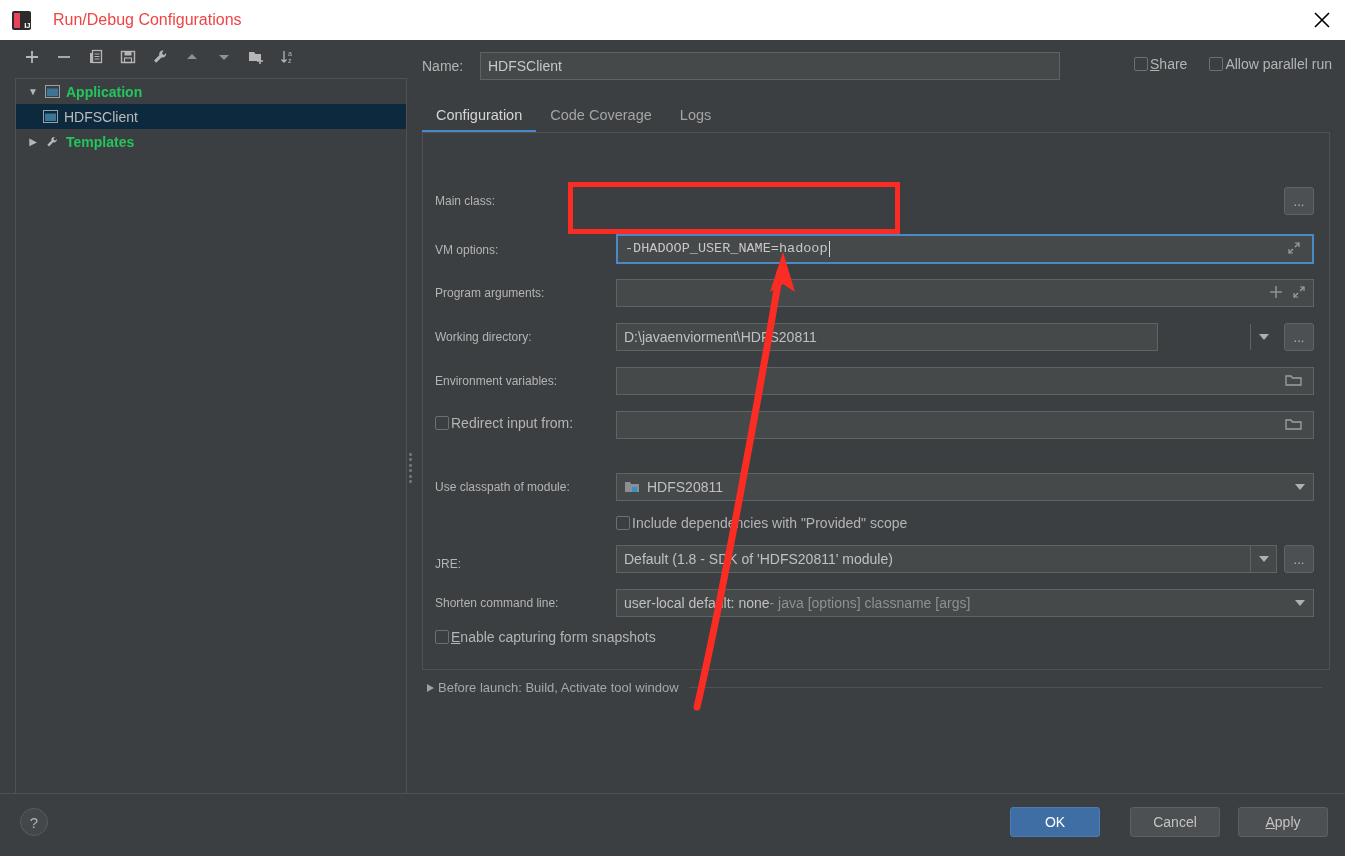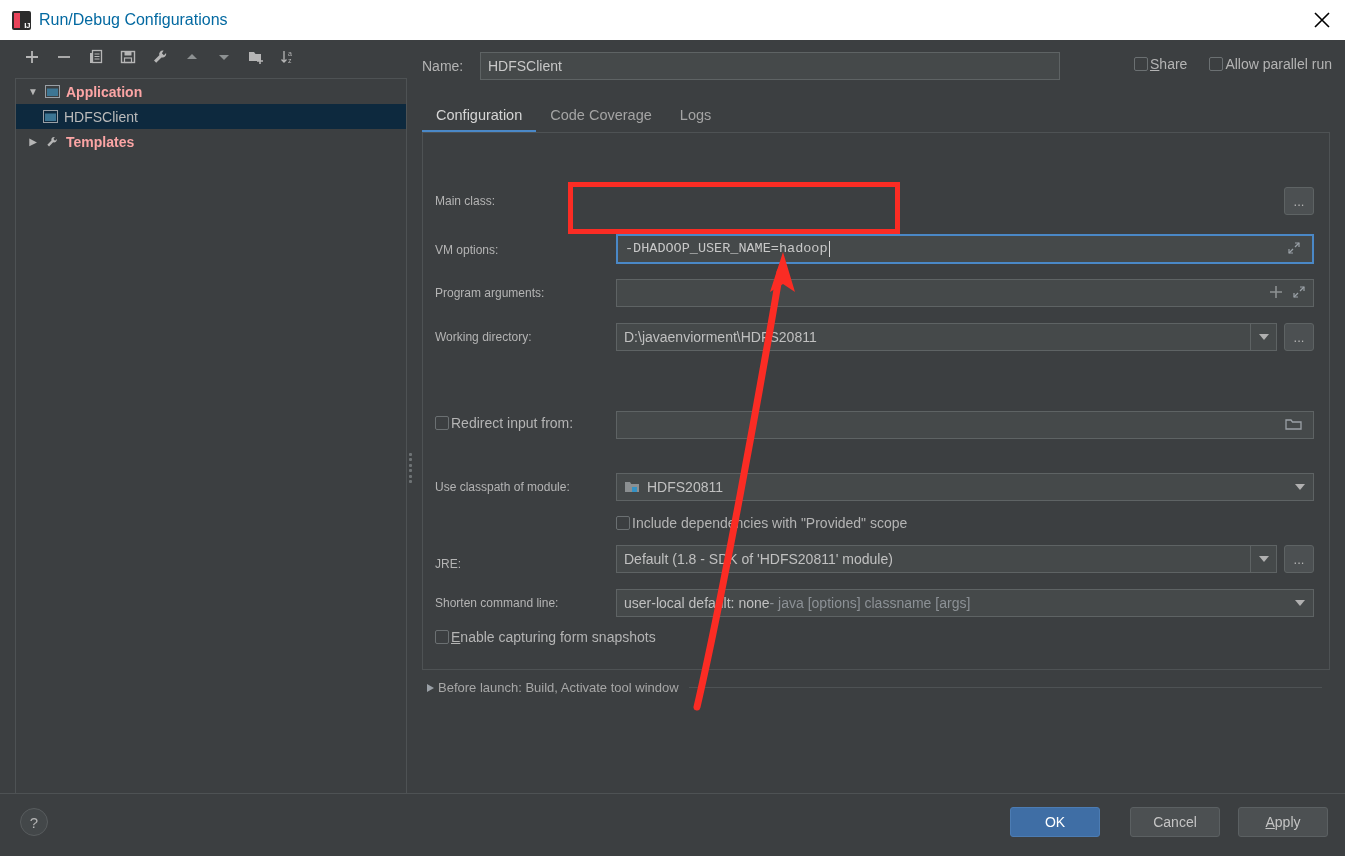--- a/index.html
+++ b/index.html
@@ -40,22 +40,22 @@
     background: linear-gradient(#e8435a,#e8435a);
   }
   #app-icon::after {
     content: "IJ";
     position: absolute; right: 1px; bottom: 0px;
     font-size: 8px; color: #fff; font-weight: bold;
     font-family: "Liberation Sans", sans-serif;
     letter-spacing: -0.5px;
   }
   #title-text {
-    margin-left: 8px;
-    color: #0369a1;
+    margin-left: 22px;
+    color: #ef4444;
     font-size: 16px;
     font-family: "Liberation Sans", sans-serif;
   }
   #close-btn {
     position: absolute;
     right: 0; top: 0;
     width: 46px; height: 40px;
     display: flex; align-items: center; justify-content: center;
     cursor: pointer;
   }
@@ -106,21 +106,21 @@
     font-size: 14px;
     cursor: pointer;
   }
   .tree-row.selected { background: #0d293e; }
   .tw-arrow {
     width: 18px; display:flex; align-items:center; justify-content:center;
     flex: 0 0 18px;
   }
   .tree-icon { width: 20px; flex: 0 0 20px; display:flex; align-items:center; justify-content:center; }
   .tree-label { margin-left: 4px; }
-  .tree-label.bold { font-weight: bold; color: #fca5a5; }
+  .tree-label.bold { font-weight: bold; color: #22c55e; }
   .tree-row.child { padding-left: 44px; }
 
   
   #splitter {
     position: absolute;
     left: 406px; top: 413px;
     width: 8px; height: 30px;
     display: flex; flex-direction: column; align-items: center; justify-content: space-between;
     cursor: col-resize;
   }
@@ -516,31 +516,42 @@
             <path d="M8 2 H12 V6" stroke="#9aa0a6" stroke-width="1.2" fill="none"></path>
             <path d="M12 2 L8 6" stroke="#9aa0a6" stroke-width="1.2"></path>
             <path d="M6 12 H2 V8" stroke="#9aa0a6" stroke-width="1.2" fill="none"></path>
             <path d="M2 12 L6 8" stroke="#9aa0a6" stroke-width="1.2"></path>
           </svg>
         </span>
       </div>
 
       <div class="frow" style="top:190px; height:28px;">
         <span class="lab">Working directory:</span>
-        <div class="finput" style="left:193px; top:0; width:661px;">
+        <div class="finput" style="left:193px; top:0; width:542px;">
           <span>D:\javaenviorment\HDFS20811</span>
         </div>
         <div class="combo-arrow-box" style="left:827px; top:1px;">
           <span class="arrowdown"></span>
         </div>
         <div class="fbtn" style="left:861px; top:0;">
           <span>...</span>
         </div>
       </div>
 
+      <div class="frow" style="top:234px; height:28px;">
+        <span class="lab">Environment variables:</span>
+        <div class="finput" style="left:193px; top:0; width:698px;">
+          <span></span>
+        </div>
+        <span class="inner-icon" style="left:862px; top:6px;">
+          <svg width="17" height="15" viewBox="0 0 17 15">
+              <path d="M1 3 H6 L7.5 5 H16 V12 H1 Z" fill="none" stroke="#9aa0a6" stroke-width="1.3"></path>
+            </svg>
+        </span>
+      </div>
 
       <div class="frow" style="top:278px; height:24px;">
         <label class="cb-wrap" style="position:absolute; left:12px;">
           <span class="cbox"></span>
           <span class="cb-text">Redirect input from:</span>
         </label>
         <div class="finput" style="left:193px; top:0; width:698px;">
           <span></span>
         </div>
         <span class="inner-icon" style="left:862px; top:6px;">

